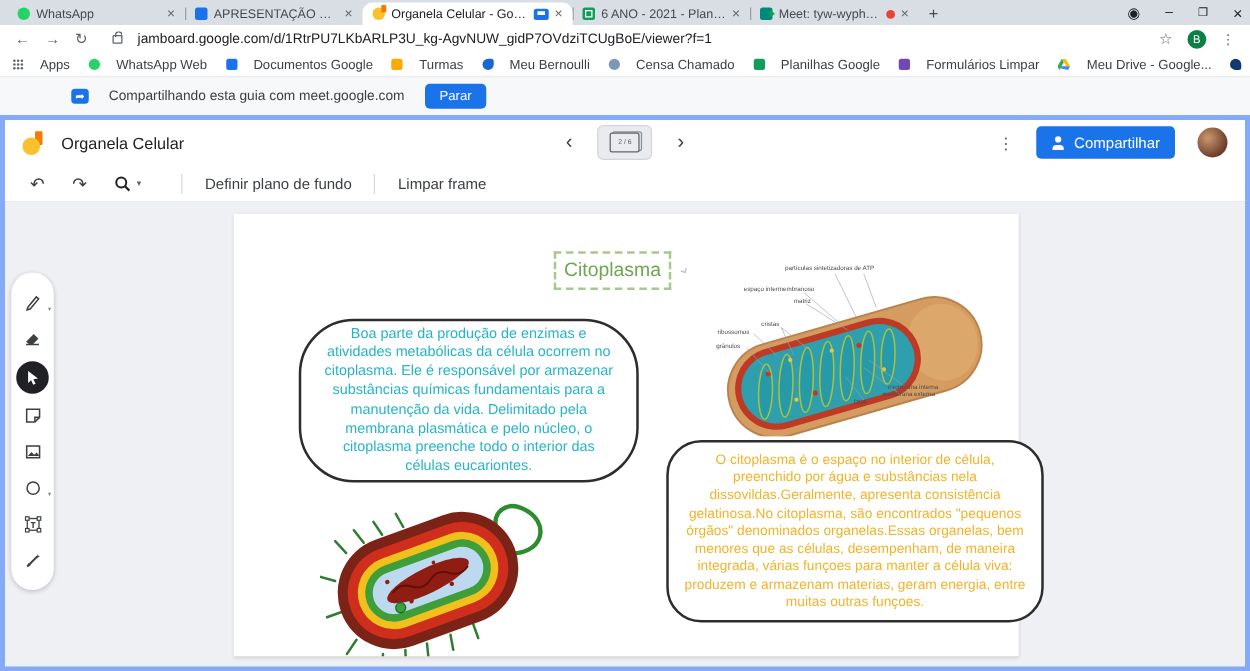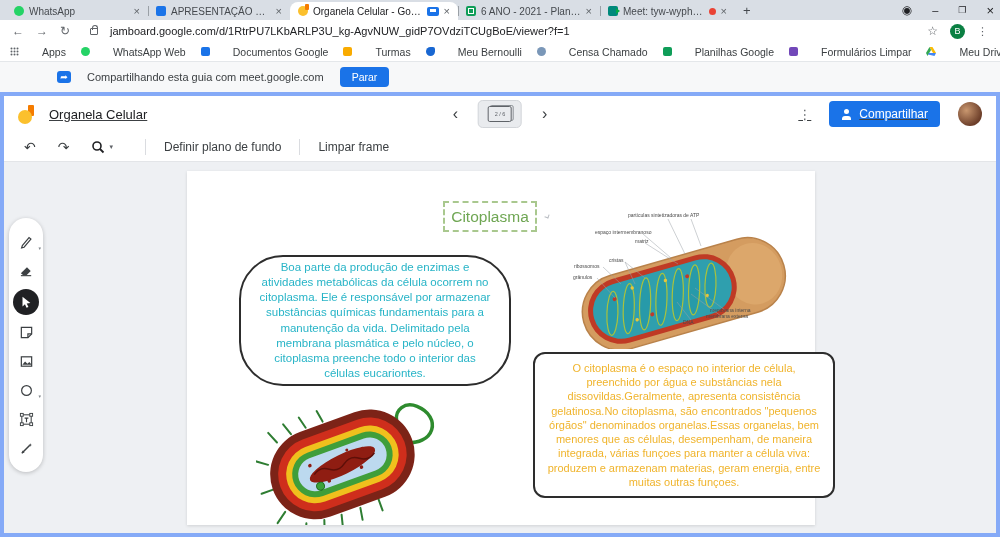--- a/index.html
+++ b/index.html
@@ -34,30 +34,30 @@
   .addressbar { height:22px; background:#fff; display:flex; align-items:center; padding:0 12px; gap:12px; }
   .navicon { color:#5f6368; font-size:12px; }
   .lock { width:8px; height:7px; border:1px solid #5f6368; border-radius:1px; position:relative; margin-left:8px; }
   .lock::before { content:""; position:absolute; left:1px; top:-4px; width:4px; height:4px; border:1px solid #5f6368; border-bottom:none; border-radius:3px 3px 0 0; }
   .url { font-size:11px; color:#202124; }
   .abar-right { margin-left:auto; display:flex; align-items:center; gap:12px; }
   .star { color:#5f6368; font-size:12px; }
   .avatar-b { width:15px; height:15px; border-radius:50%; background:#0b8043; color:#fff; font-size:9px; display:flex; align-items:center; justify-content:center; }
   .more { color:#5f6368; font-size:11px; letter-spacing:0; }
   .bookmarks { height:20px; background:#fff; border-bottom:1px solid #e4e7ea; display:flex; align-items:center; padding:0 10px; gap:15px; font-size:10.5px; color:#3c4043; }
-  .bm { display:flex; align-items:center; gap:23px; white-space:nowrap; }
+  .bm { display:flex; align-items:center; gap:13px; white-space:nowrap; }
   .bmi { width:9px; height:9px; border-radius:2px; flex:none; position:relative; }
   .bmi-round { border-radius:50%; }
   
   .sharebar { height:30px; background:#f7f8f9; display:flex; align-items:center; padding-left:57px; gap:16px; font-size:11px; color:#3c4043; }
   .share-icon { width:14px; height:12px; background:#1a73e8; border-radius:3px; color:#fff; font-size:9px; display:flex; align-items:center; justify-content:center; }
   .stop-btn { background:#1a73e8; color:#fff; font-size:10.5px; border:none; border-radius:4px; padding:4px 12px; font-family:inherit; }
   
   .jamwrap { height:445px; border:4px solid #85aaf7; background:#fff; }
-  .jamheader { height:36px; background:#fff; display:flex; align-items:center; padding:0 14px; position:relative;text-decoration:underline; }
+  .jamheader { height:36px; background:#fff; display:flex; align-items:center; padding:0 14px; position:relative; }
   .jam-logo { width:17px; height:19px; position:relative; flex:none; }
   .jam-logo .circ { position:absolute; left:0; bottom:0; width:14px; height:14px; border-radius:50%; background:#fbc02d; }
   .jam-logo .bar  { position:absolute; right:1px; top:0; width:6px; height:11px; background:#f57c00; border-radius:1px; }
   .jam-title { margin-left:14px; font-size:13px; color:#202124; }
   .jam-center { position:absolute; left:50%; top:0; height:36px; transform:translateX(-50%); display:flex; align-items:center; gap:20px; }
   .chev { font-size:16px; color:#3c4043; line-height:1; }
   .framebar { width:44px; height:28px; background:#e9ebee; border:1px solid #d2d5d9; border-radius:5px; display:flex; align-items:center; justify-content:center; position:relative; }
   .framebar .f1 { width:24px; height:16px; border:1.5px solid #5f6368; border-radius:2px; background:#e9ebee; display:flex; align-items:center; justify-content:center; font-size:5.5px; color:#5f6368; position:relative; z-index:1; }
   .framebar .f2 { position:absolute; right:7px; top:4px; width:24px; height:16px; border:1.5px solid #8a8f94; border-radius:2px; }
   .jam-right { margin-left:auto; display:flex; align-items:center; gap:18px; }
@@ -77,21 +77,21 @@
   .palette { position:absolute; left:5px; top:56px; width:34px; height:254px; background:#fff; border-radius:17px; box-shadow:0 1px 4px rgba(0,0,0,.22); display:flex; flex-direction:column; align-items:center; justify-content:space-evenly; padding:6px 0; z-index:5; }
   .tool { width:22px; height:22px; display:flex; align-items:center; justify-content:center; position:relative; }
   .tool svg { display:block; }
   .tool.active { background:#202124; border-radius:50%; width:26px; height:26px; }
   .tool .mini-caret { position:absolute; right:-4px; bottom:2px; font-size:5px; color:#80868b; }
   .frame { position:absolute; left:183px; top:9px; width:628px; height:354px; background:#fff; box-shadow:0 1px 3px rgba(0,0,0,.13);padding-left:44px; }
   .cito-title { position:absolute; left:256px; top:30px; width:94px; height:31px; border:2px dashed #a9c88e; color:#6fa653; font-size:15.5px; display:flex; align-items:center; justify-content:center; }
   .stray { position:absolute; left:358px; top:43px; width:4px; height:4px; border-left:1px solid #b8bcc2; border-bottom:1px solid #b8bcc2; transform:rotate(-70deg); }
   .bubble { position:absolute; border:2.5px solid #2d2d2d; background:#fff; display:flex; align-items:center; justify-content:center; text-align:center;margin-left:25px; }
   .bubble1 { left:27px; top:84px; width:272px; height:131px; border-radius:44px; color:#27b4c7; font-size:11.5px; line-height:1.31; padding:10px 14px; }
-  .bubble2 { left:321px; top:181px; width:302px; height:146px; border-radius:12px; color:#f0b42c; font-size:11px; line-height:1.3; padding:8px 12px; }
+  .bubble2 { left:321px; top:181px; width:302px; height:146px; border-radius:28px; color:#f0b42c; font-size:11px; line-height:1.3; padding:8px 12px; }
   .mito { position:absolute; left:386px; top:35px; width:220px; height:143px; }
   .mito svg { position:absolute; left:0; top:0; }
   .mlabel { position:absolute; font-size:5px; color:#4a4a4a; white-space:nowrap; z-index:3; }
   .bacteria { position:absolute; left:69px; top:228px; width:187px; height:126px; }
 </style>
 </head>
 <body>
 
 <div class="tabstrip">
   <div class="tab">

